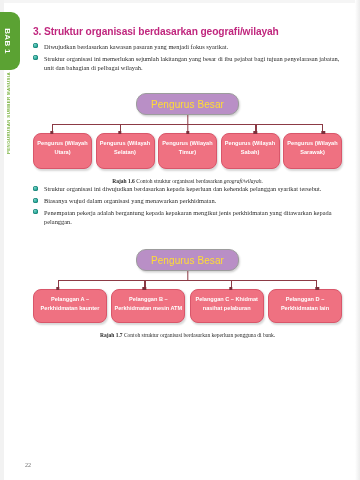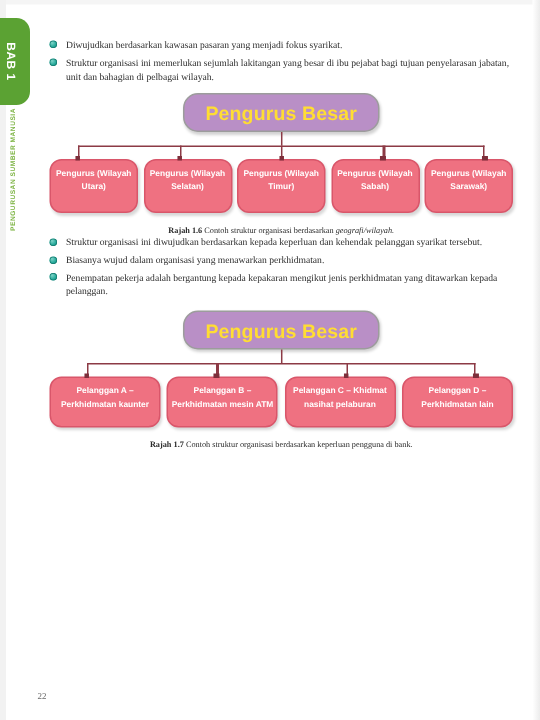--- a/index.html
+++ b/index.html
@@ -96,24 +96,25 @@
   .org-top-row{
     display:flex;justify-content:center;
     margin-top:6px;
   }
   .node-top{
     background:#b98fc6;
     border:1.6px solid #9c9c9c;
     border-radius:10px;
     padding:4.5px 14px;
     color:#ffdd33;
-    font-size:13px;
-    font-weight:bold;
+    font-size:10px;
+    font-weight:normal;
     letter-spacing:.1px;
     box-shadow:1px 1.5px 2px rgba(0,0,0,.18);
+    margin-top:15px;
   }
 
   .connector{
     position:relative;
     height:18px;
   }
   .conn-vert-top{
     position:absolute;left:50%;top:0;width:1.4px;height:9px;
     background:#8c3a45;transform:translateX(-50%);
   }
@@ -174,20 +175,21 @@
   <div class="page-edge-left"></div>
   <div class="page-edge-right"></div>
 
   <div class="chapter-tab">
     <span class="chapter-tab-label">BAB 1</span>
   </div>
   <div class="chapter-side-text">PENGURUSAN SUMBER MANUSIA</div>
 
   <div class="content">
 
+    <h2 class="section-heading">3. Struktur organisasi berdasarkan geografi/wilayah</h2>
 
     <ul class="bullets">
       <li class="bullet">
         <span class="bullet-marker"></span>
         <span>Diwujudkan berdasarkan kawasan pasaran yang menjadi fokus syarikat.</span>
       </li>
       <li class="bullet">
         <span class="bullet-marker"></span>
         <span>Struktur organisasi ini memerlukan sejumlah lakitangan yang besar di ibu pejabat bagi tujuan penyelarasan jabatan, unit dan bahagian di pelbagai wilayah.</span>
       </li>

